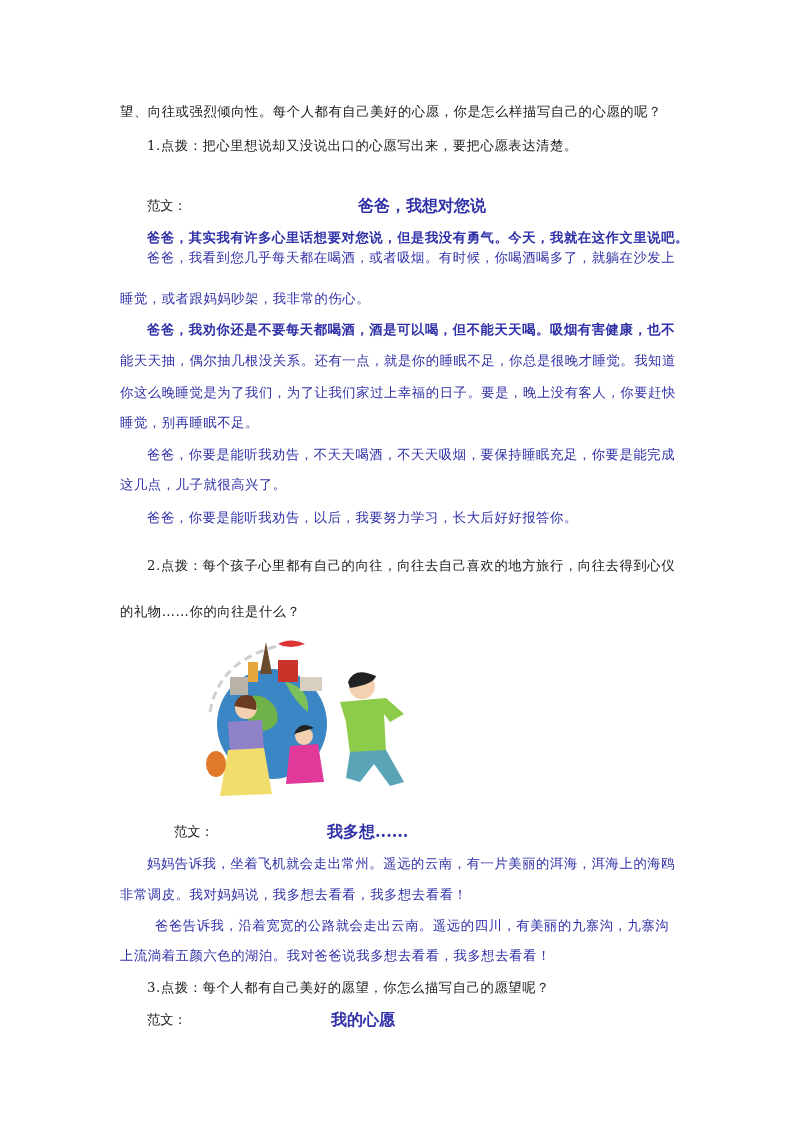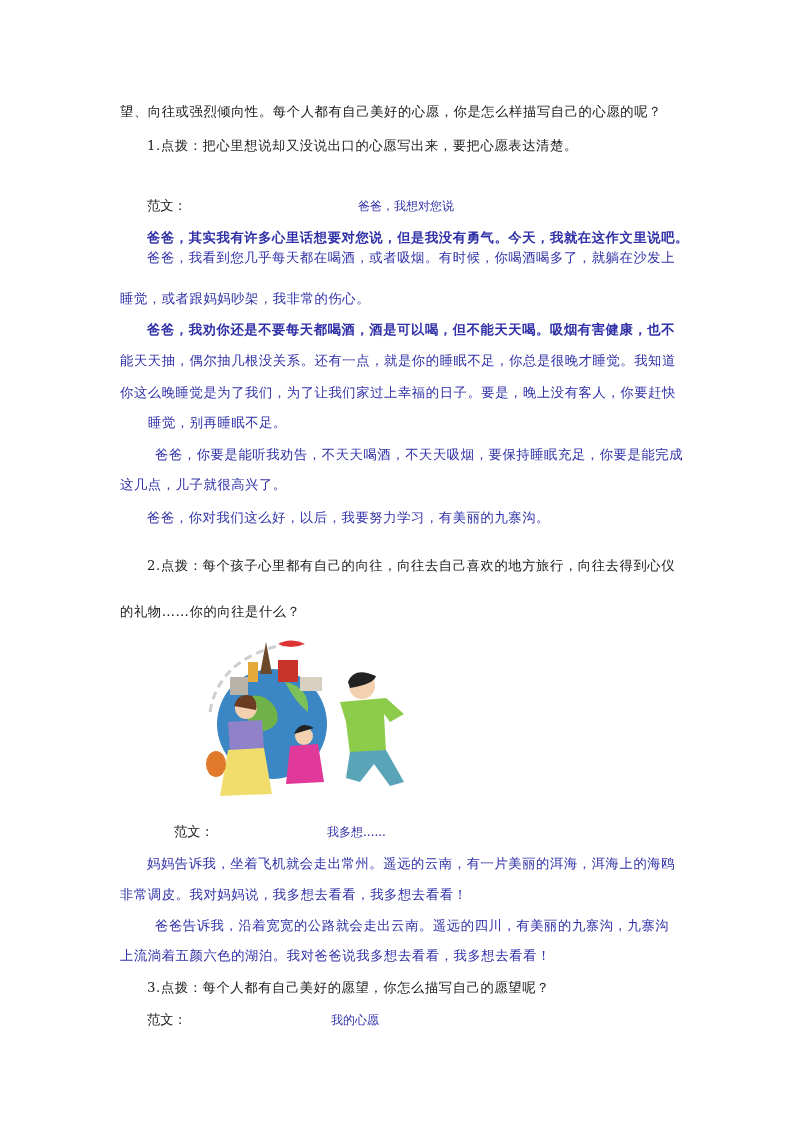--- a/index.html
+++ b/index.html
@@ -4,45 +4,45 @@
 <style>
   html, body { margin: 0; padding: 0; background: #ffffff; }
   body { width: 793px; height: 1122px; position: relative; overflow: hidden;
          font-family: "DejaVu Serif", "Liberation Serif", serif; }
   .page { position: absolute; left: 0; top: 0; width: 793px; height: 823px; }
   .line { position: absolute; left: 120px; width: 565px; font-size: 13.3px; line-height: 18px;
           white-space: nowrap; letter-spacing: 0.6px; }
   .black { color: #1a1a1a; }
   .blue { color: #3030a8; }
   .indent { left: 147px; }
-  .title { position: absolute; font-size: 12px; line-height: 18px; color: #3030a8; white-space: nowrap; }
+  .title { position: absolute; font-size: 16px; line-height: 18px; color: #3030a8; white-space: nowrap; font-weight: bold; }
   .label { position: absolute; font-size: 13.3px; line-height: 18px; color: #1a1a1a; white-space: nowrap; }
   .illustration { position: absolute; left: 190px; top: 632px; width: 240px; height: 172px; }
 </style>
 </head>
 <body>
 
 <div class="page">
 
   <div class="line black" style="top:103px;">望、向往或强烈倾向性。每个人都有自己美好的心愿，你是怎么样描写自己的心愿的呢？</div>
   <div class="line black indent" style="top:137px;">1.点拨：把心里想说却又没说出口的心愿写出来，要把心愿表达清楚。</div>
 
   <div class="label" style="left:147px; top:197px;">范文：</div>
   <div class="title" style="left:358px; top:197px;">爸爸，我想对您说</div>
 
   <div class="line blue indent" style="top:229px; left:147px;font-weight:bold;">爸爸，其实我有许多心里话想要对您说，但是我没有勇气。今天，我就在这作文里说吧。</div>
   <div class="line blue indent" style="top:249px;">爸爸，我看到您几乎每天都在喝酒，或者吸烟。有时候，你喝酒喝多了，就躺在沙发上</div>
   <div class="line blue" style="top:290px;">睡觉，或者跟妈妈吵架，我非常的伤心。</div>
   <div class="line blue indent" style="top:321px;font-weight:bold;">爸爸，我劝你还是不要每天都喝酒，酒是可以喝，但不能天天喝。吸烟有害健康，也不</div>
   <div class="line blue" style="top:352px;">能天天抽，偶尔抽几根没关系。还有一点，就是你的睡眠不足，你总是很晚才睡觉。我知道</div>
   <div class="line blue" style="top:384px;">你这么晚睡觉是为了我们，为了让我们家过上幸福的日子。要是，晚上没有客人，你要赶快</div>
-  <div class="line blue" style="top:414px;margin-left:28px;">睡觉，别再睡眠不足。</div>
-  <div class="line blue indent" style="top:446px;margin-left:8px;">爸爸，你要是能听我劝告，不天天喝酒，不天天吸烟，要保持睡眠充足，你要是能完成</div>
+  <div class="line blue" style="top:414px;">睡觉，别再睡眠不足。</div>
+  <div class="line blue indent" style="top:446px;">爸爸，你要是能听我劝告，不天天喝酒，不天天吸烟，要保持睡眠充足，你要是能完成</div>
   <div class="line blue" style="top:476px;">这几点，儿子就很高兴了。</div>
-  <div class="line blue indent" style="top:509px;">爸爸，你对我们这么好，以后，我要努力学习，有美丽的九寨沟。</div>
+  <div class="line blue indent" style="top:509px;">爸爸，你要是能听我劝告，以后，我要努力学习，长大后好好报答你。</div>
 
   <div class="line black indent" style="top:557px;">2.点拨：每个孩子心里都有自己的向往，向往去自己喜欢的地方旅行，向往去得到心仪</div>
   <div class="line black" style="top:603px;">的礼物……你的向往是什么？</div>
 
   <div class="illustration">
     <svg width="240" height="172" viewBox="0 0 240 172" xmlns="http://www.w3.org/2000/svg">
       <path d="M20 80 Q 30 20 110 10" stroke="#cfcfcf" stroke-width="3" fill="none" stroke-dasharray="8 5"></path>
       <circle cx="82" cy="92" r="55" fill="#3b86c4"></circle>
       <path d="M50 70 Q 70 55 85 75 Q 95 95 70 100 Q 55 90 50 70 Z" fill="#6fb24a"></path>
       <path d="M95 50 Q 120 55 118 80 Q 105 70 95 50 Z" fill="#7cc05a"></path>

